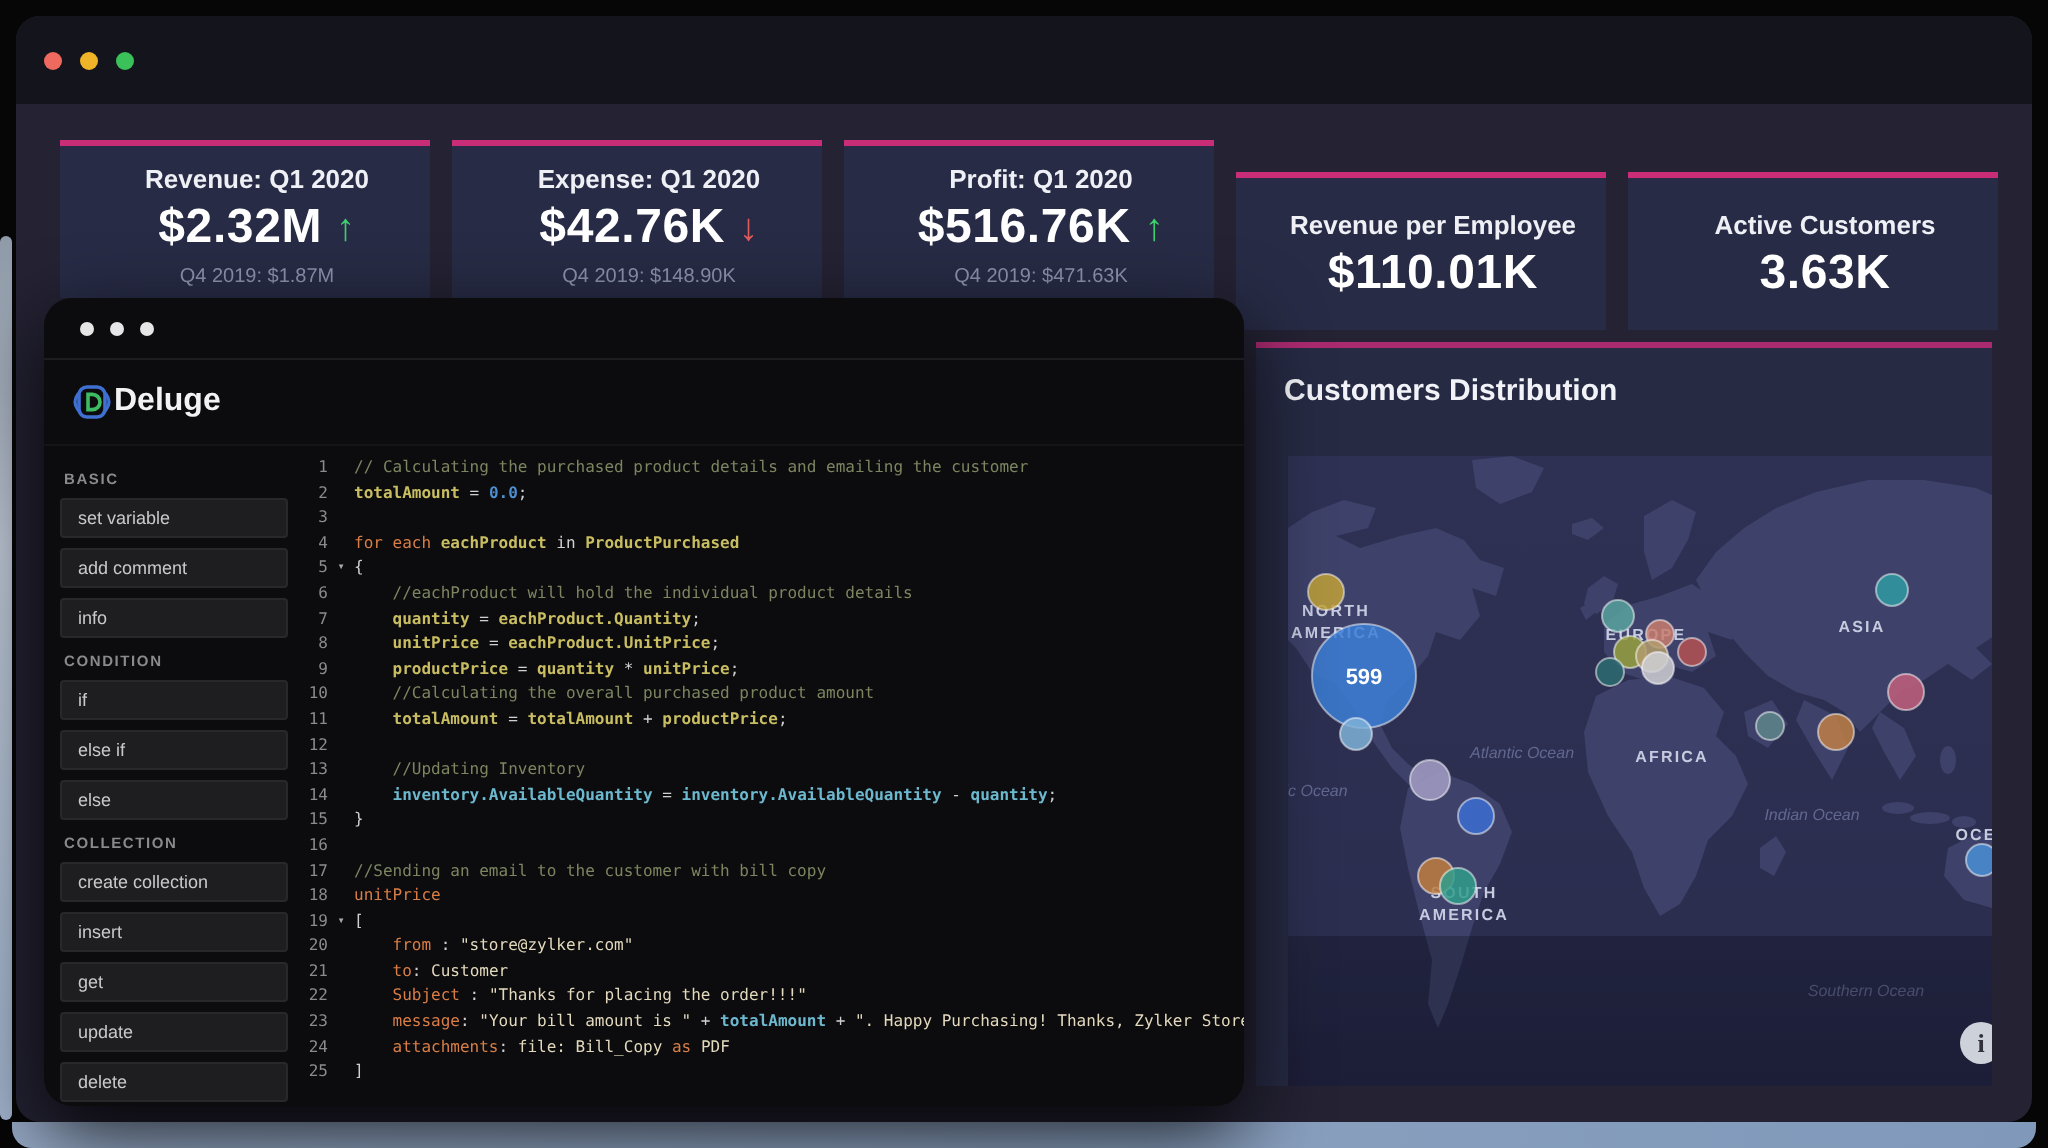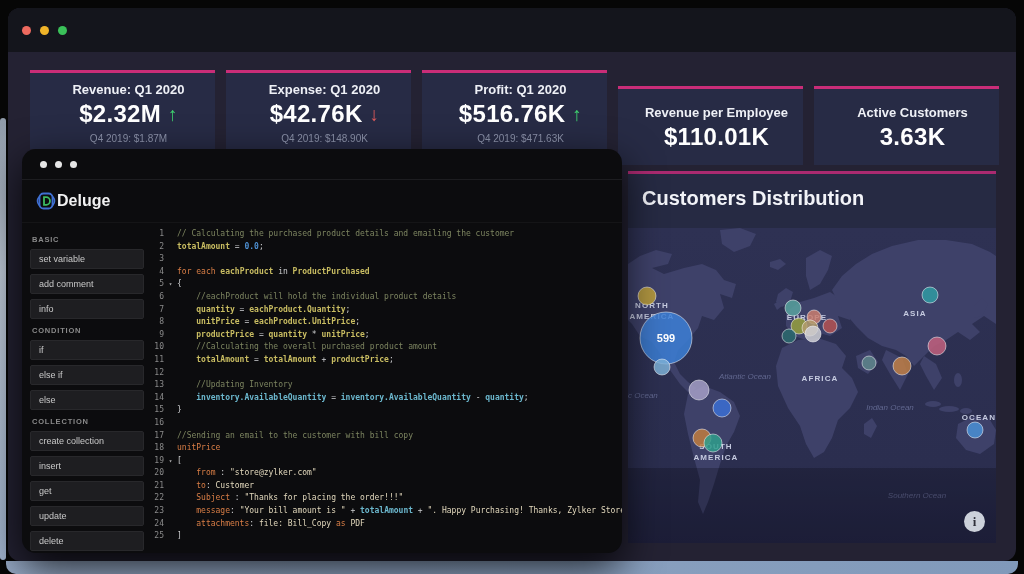--- a/index.html
+++ b/index.html
@@ -29,22 +29,22 @@
   .kpi-card.centered{padding-top:16px;margin-top:16px;}
   .kpi-title{font-size:13px;font-weight:700;color:#eef0f6;}
   .kpi-value{font-size:24px;font-weight:700;color:#ffffff;margin-top:3px;letter-spacing:.3px;display:flex;align-items:center;}
   .kpi-arrow{font-size:19px;margin-left:7px;font-weight:400;line-height:1;}
   .kpi-arrow.up{color:#3ecf6e}.kpi-arrow.down{color:#e05b5b}
   .kpi-sub{font-size:10px;color:#8d93ab;margin-top:5px;}
 
   
   .dist-panel{position:absolute;left:620px;top:163px;width:368px;height:369px;
     background:#262a43;border-top:3px solid #aa2a70;overflow:hidden;}
-  .dist-title{font-size:20px;font-weight:700;color:#f2f3f8;margin:13px 0 0 14px;}
-  .map-wrap{position:absolute;left:0;top:54px;width:368px;height:315px;}
+  .dist-title{font-size:15px;font-weight:700;color:#f2f3f8;margin:13px 0 0 14px;}
+  .map-wrap{position:absolute;left:16px;top:54px;width:368px;height:315px;}
   .map-label{fill:#c6cbe0;font-size:8px;font-weight:700;letter-spacing:1.1px;text-anchor:middle;
     font-family:"Liberation Sans",sans-serif;}
   .ocean-label{fill:#61678f;font-size:8px;font-style:italic;text-anchor:middle;
     font-family:"Liberation Sans",sans-serif;}
   .bubble{stroke:rgba(255,255,255,.5);stroke-width:1;fill-opacity:.85;}
   .bubble-big-label{fill:#ffffff;font-size:11px;font-weight:700;text-anchor:middle;
     font-family:"Liberation Sans",sans-serif;}
   .info-btn{position:absolute;right:11px;bottom:11px;width:21px;height:21px;border-radius:50%;
     background:#ccd1da;color:#30313a;font-weight:700;font-size:13px;display:flex;
     align-items:center;justify-content:center;font-family:"Liberation Serif",serif;}

